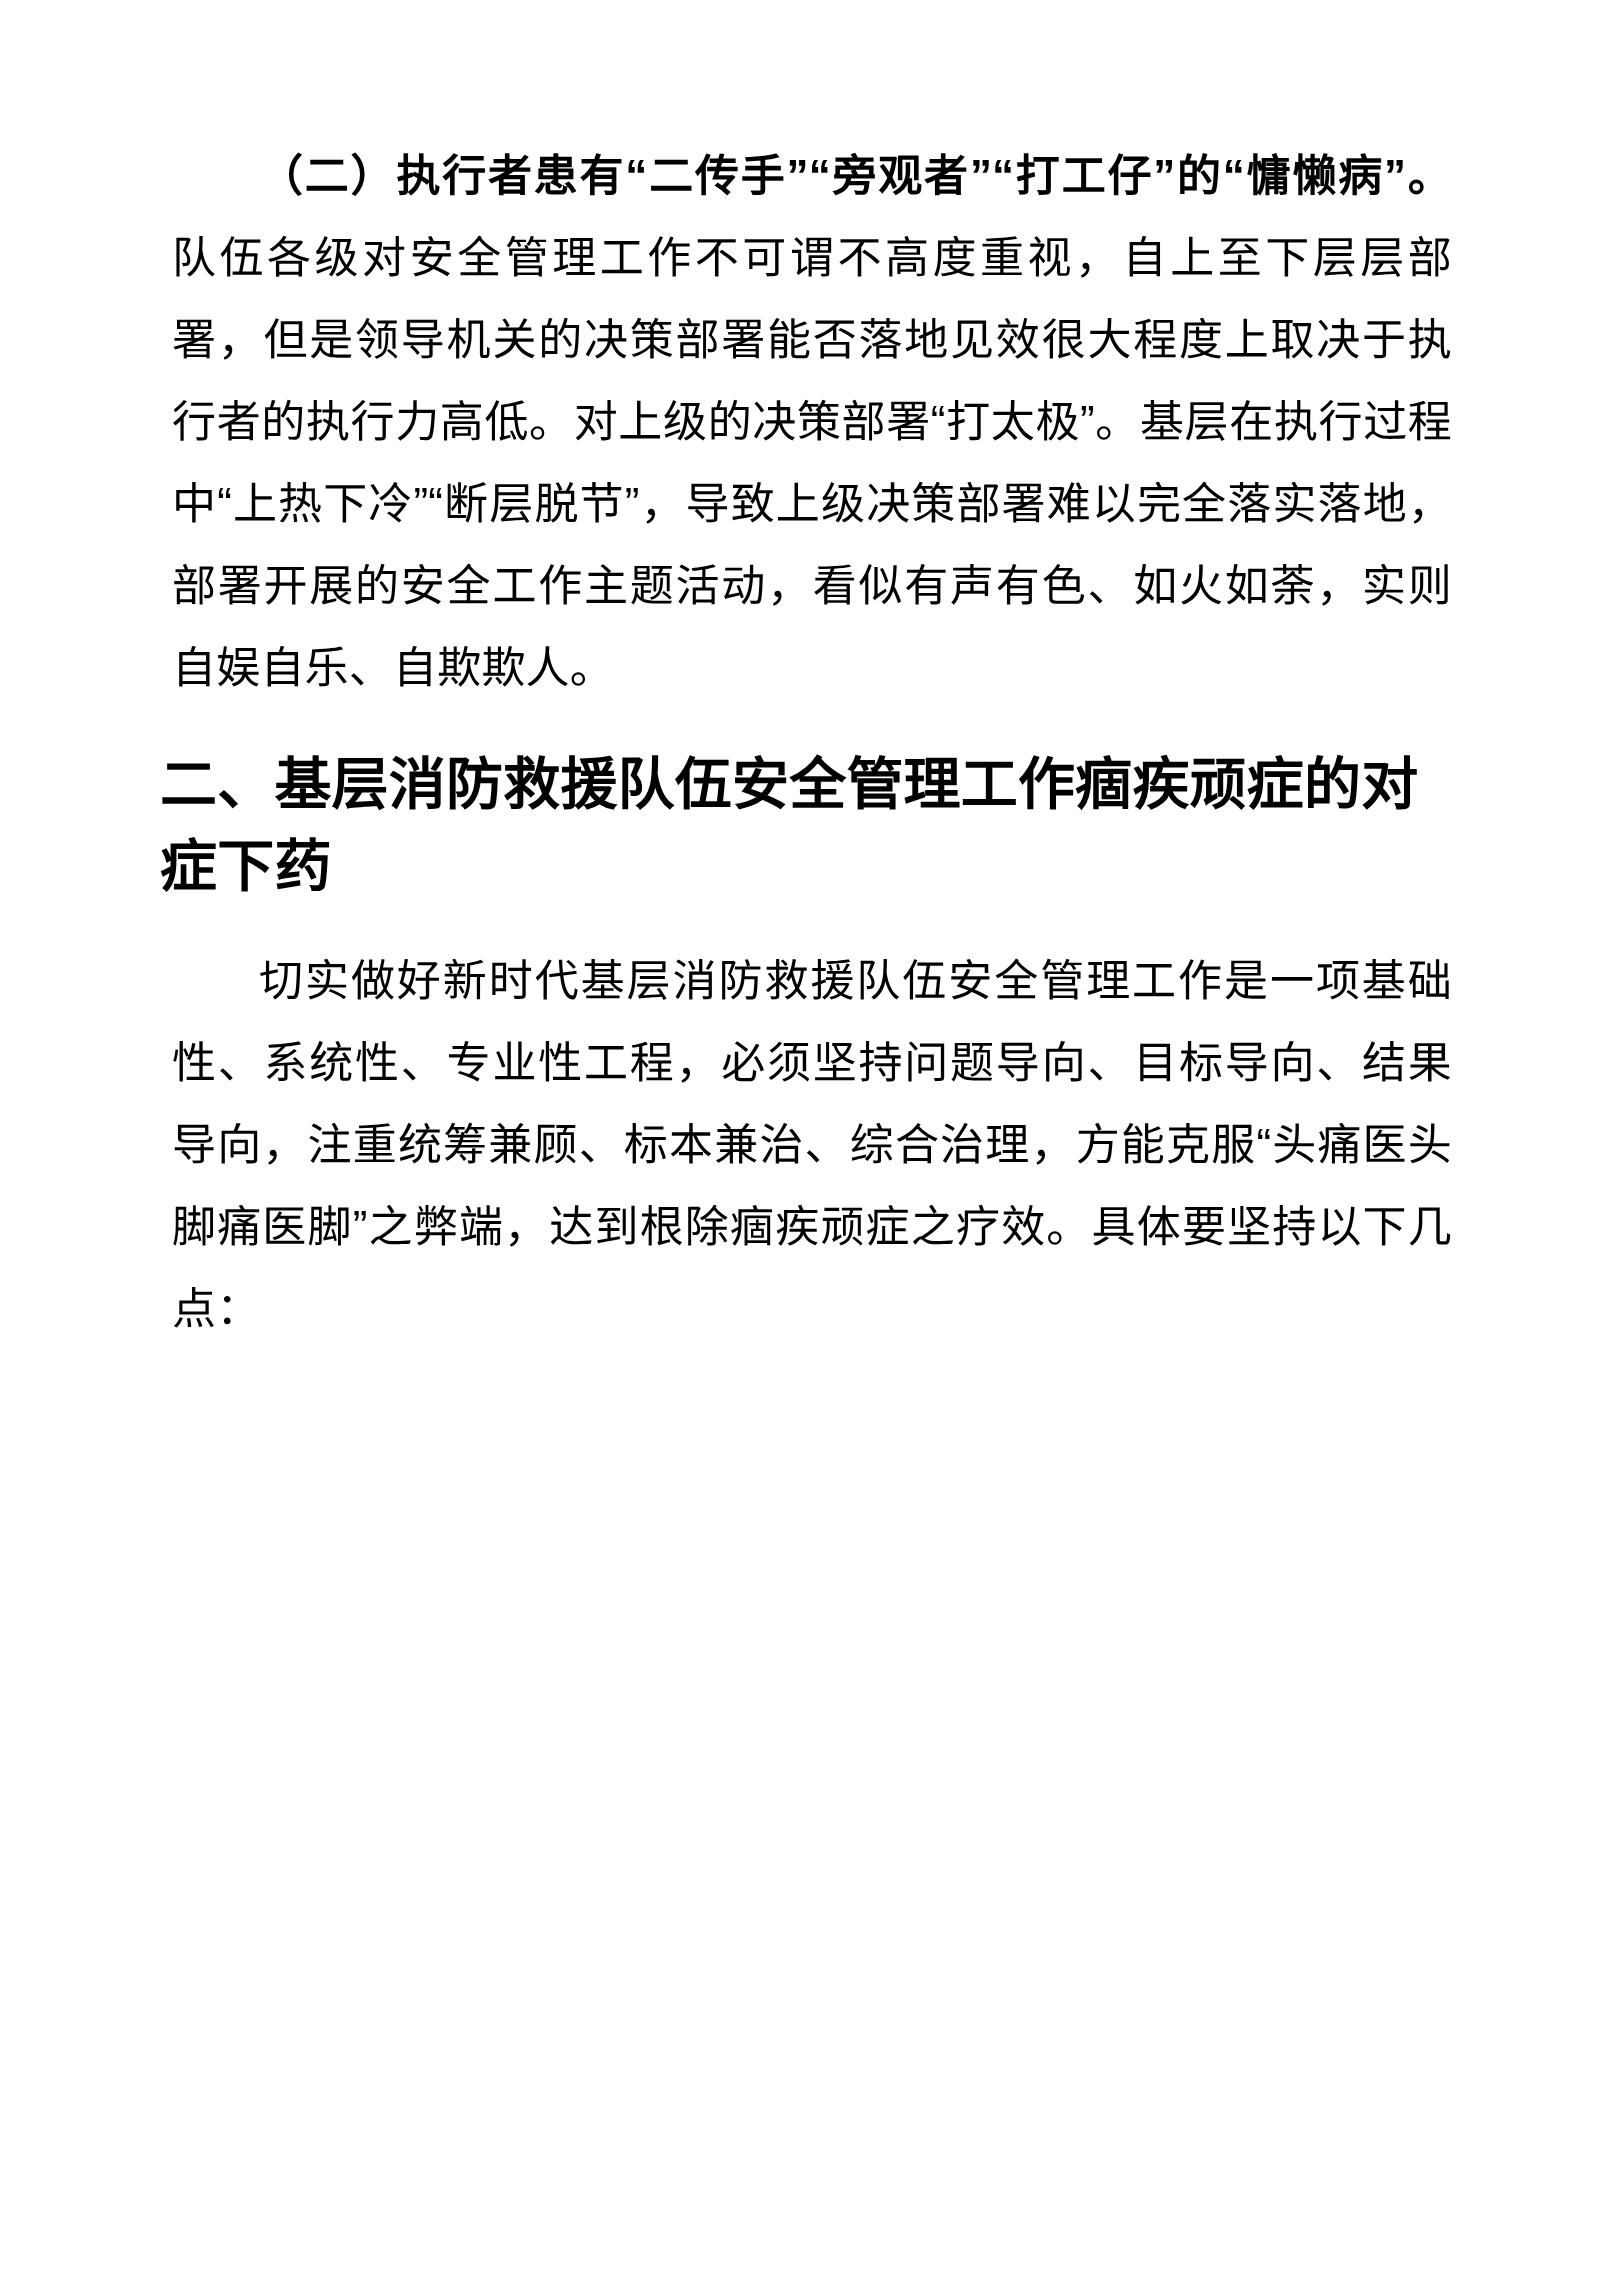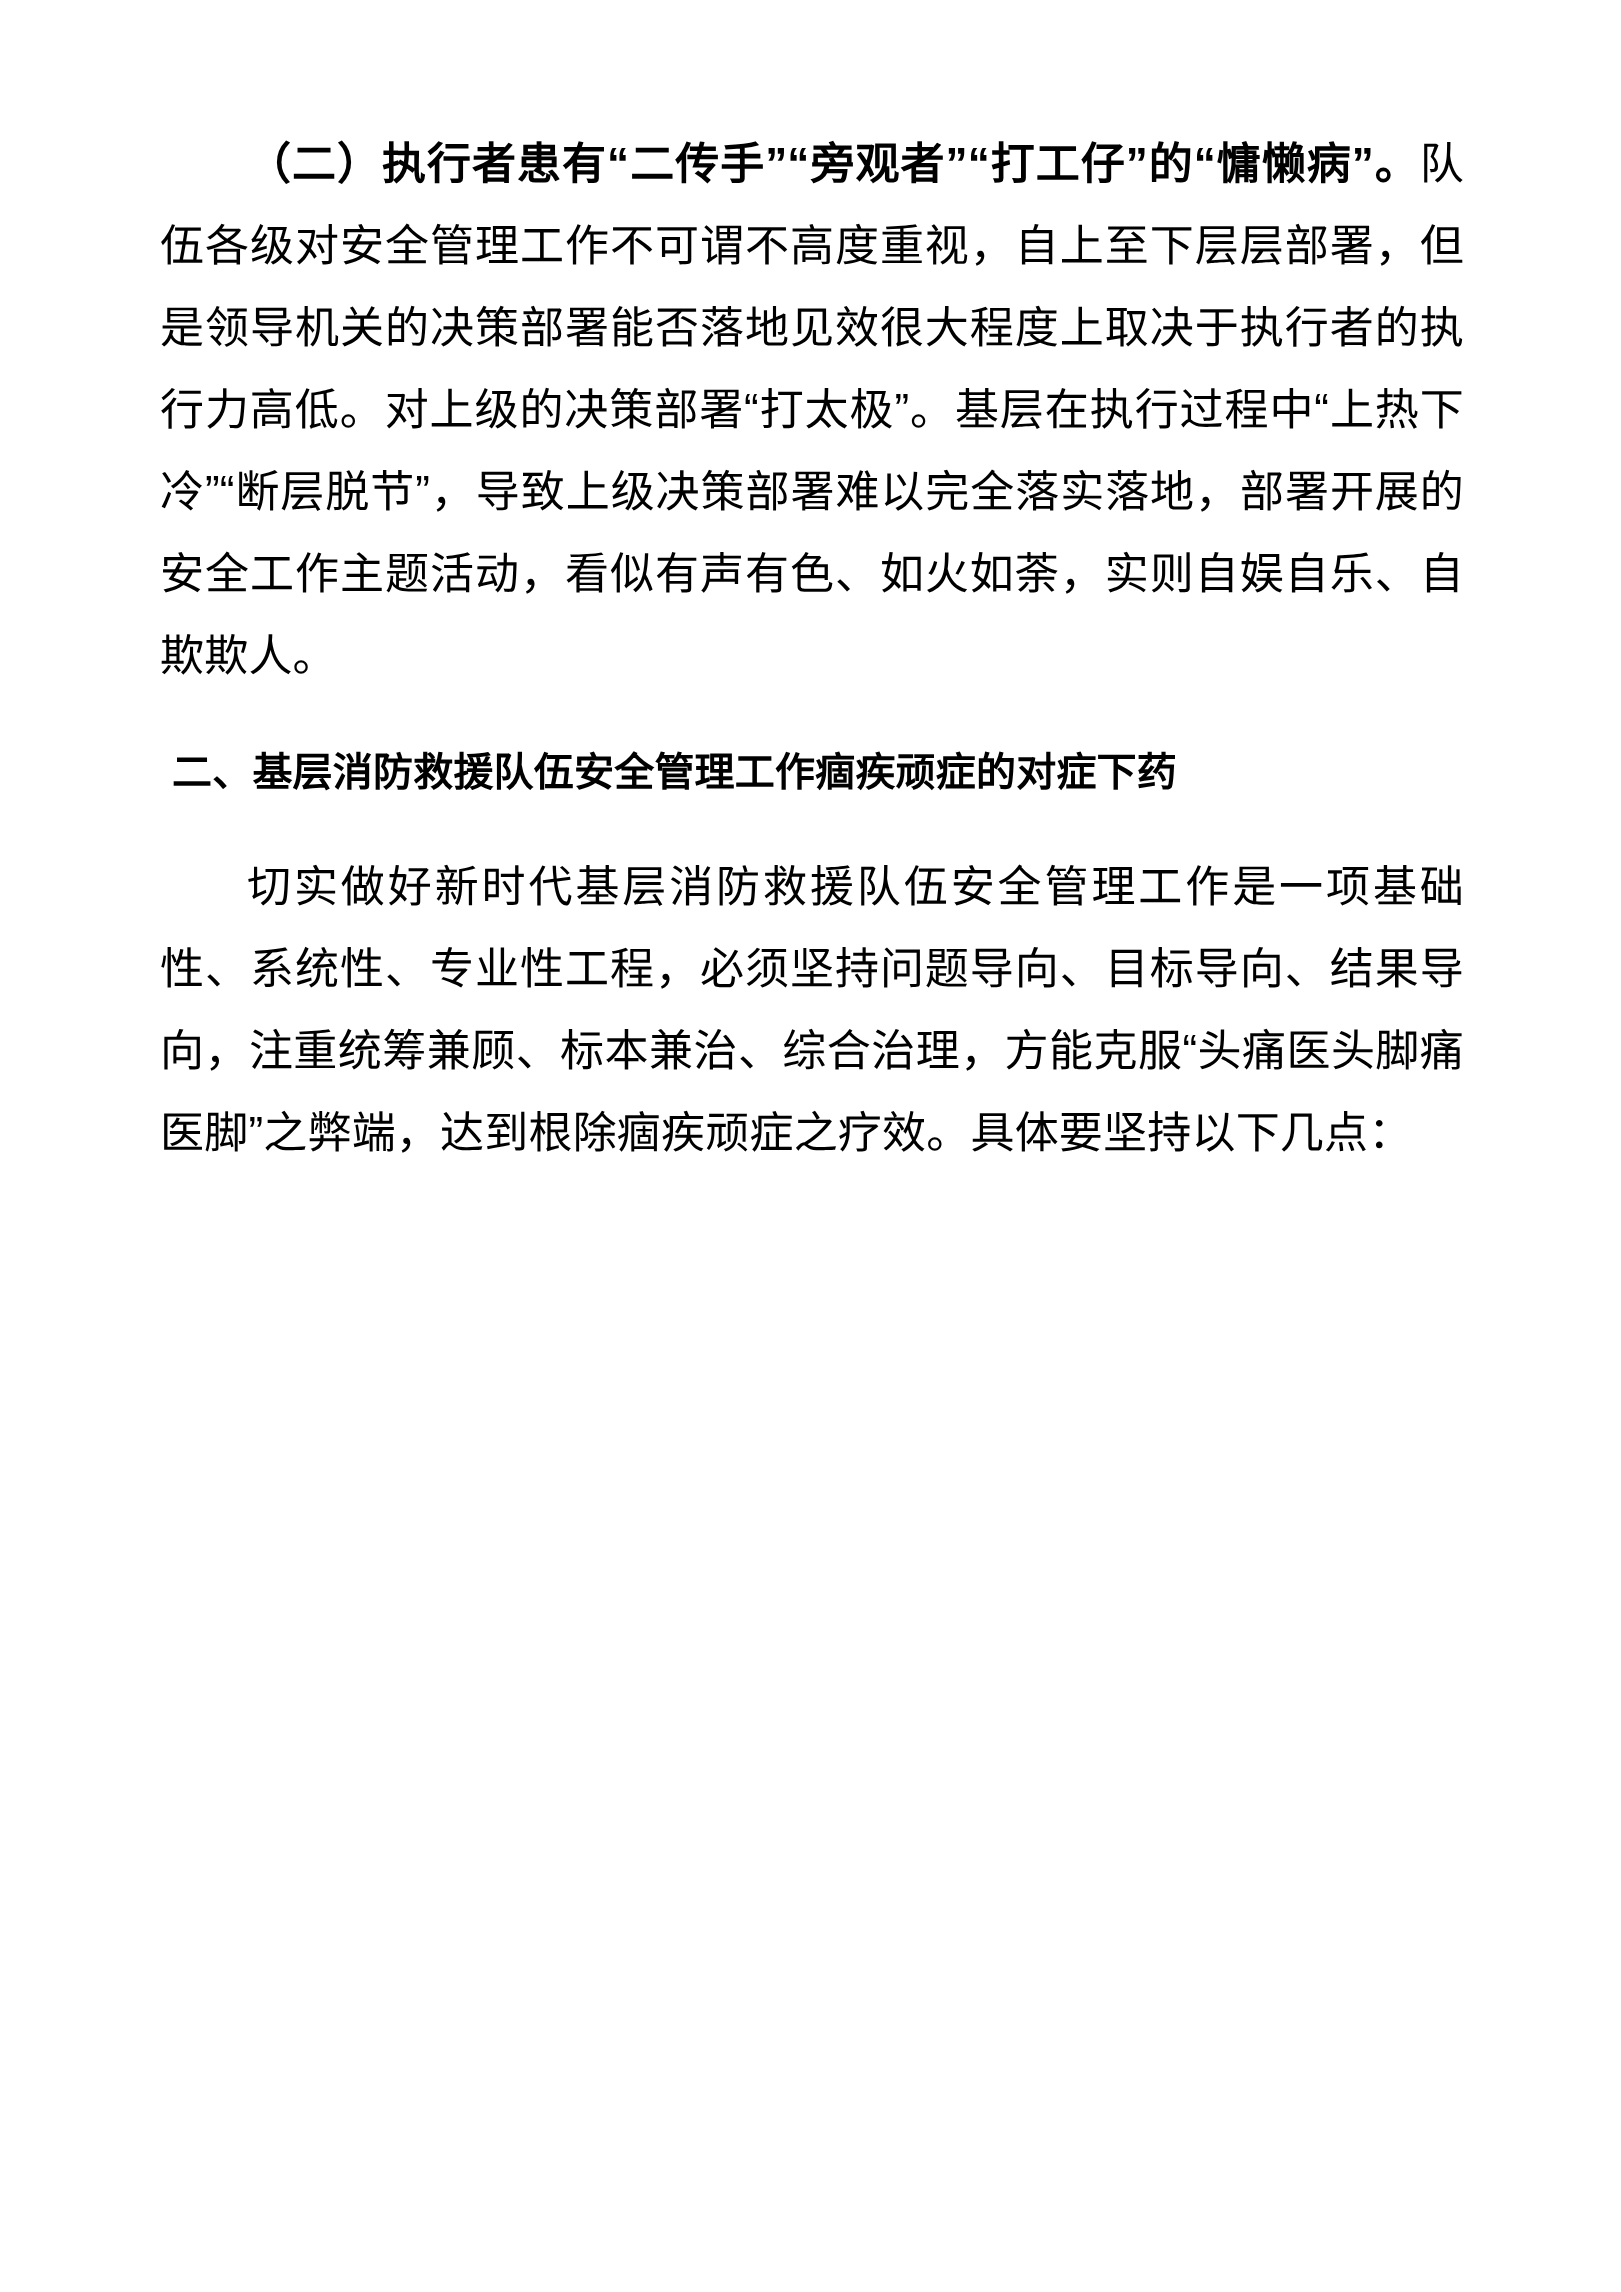--- a/index.html
+++ b/index.html
@@ -26,43 +26,43 @@
 
   .content {
     position: absolute;
     left: 160px;
     top: 123px;
     width: 1304px;
   }
 
   
   .para {
-    margin: 0;
+    margin: 12px;
     font-size: 44px;
     line-height: 82px;
     text-align: justify;
     text-justify: inter-character;
     text-align-last: left;
     letter-spacing: 0.2px;
     word-break: break-all;
     font-weight: 400;
   }
 
   .para.indent {
     text-indent: 87px;
   }
 
   .lead {
     font-weight: 700;
   }
 
   
   .section-heading {
-    margin: 12px;
-    font-size: 40px;
+    margin: 0;
+    font-size: 57px;
     line-height: 82px;
     font-weight: 700;
     text-align: left;
     letter-spacing: 0.2px;
     word-break: break-all;
   }
 
   .gap-sm { height: 21.6px; }
   .gap-md { height: 25.5px; }
 

